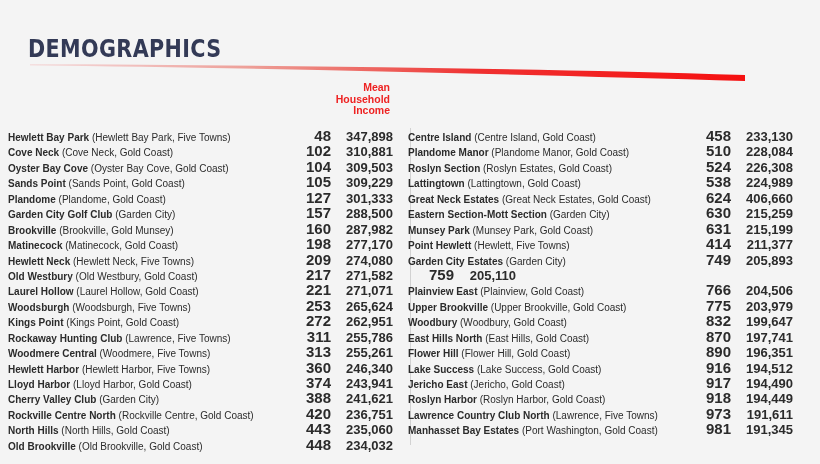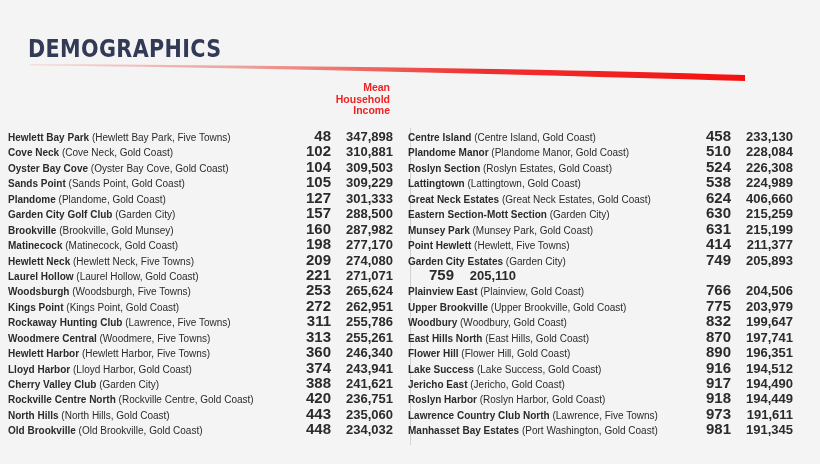--- a/index.html
+++ b/index.html
@@ -197,20 +197,25 @@
         <div class="label"><span class="nm">Matinecock</span><span class="par"> (Matinecock, Gold Coast)</span></div>
         <div class="rank">198</div>
         <div class="income">277,170</div>
       </div>
       <div class="row">
         <div class="label"><span class="nm">Hewlett Neck</span><span class="par"> (Hewlett Neck, Five Towns)</span></div>
         <div class="rank">209</div>
         <div class="income">274,080</div>
       </div>
       <div class="row">
+        <div class="label"><span class="nm">Old Westbury</span><span class="par"> (Old Westbury, Gold Coast)</span></div>
+        <div class="rank">217</div>
+        <div class="income">271,582</div>
+      </div>
+      <div class="row">
         <div class="label"><span class="nm">Laurel Hollow</span><span class="par"> (Laurel Hollow, Gold Coast)</span></div>
         <div class="rank">221</div>
         <div class="income">271,071</div>
       </div>
       <div class="row">
         <div class="label"><span class="nm">Woodsburgh</span><span class="par"> (Woodsburgh, Five Towns)</span></div>
         <div class="rank">253</div>
         <div class="income">265,624</div>
       </div>
       <div class="row">

